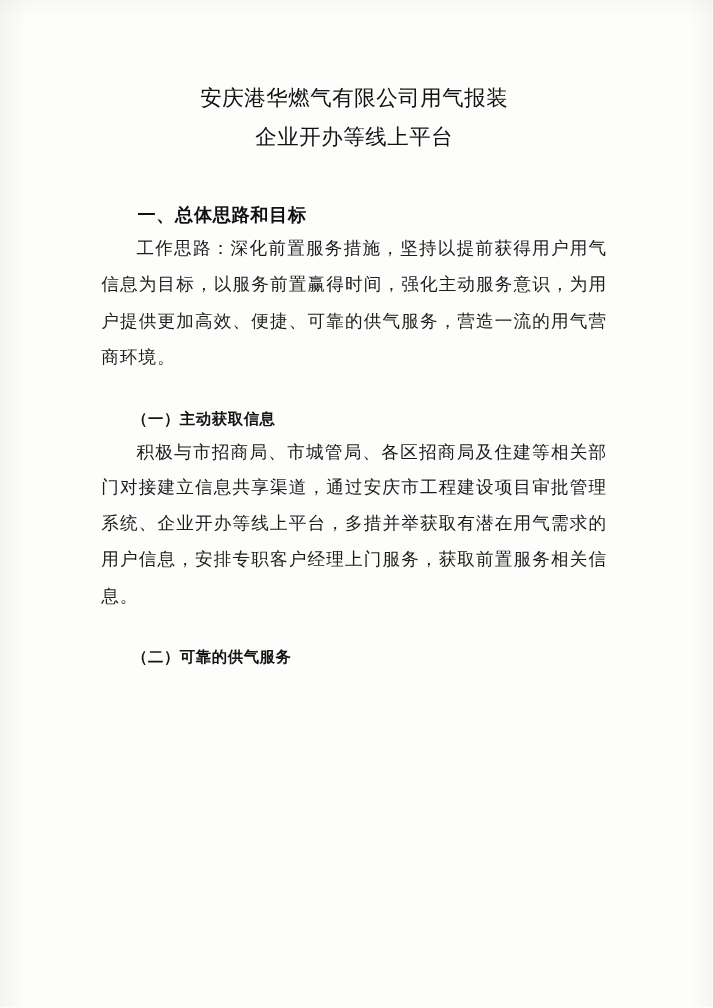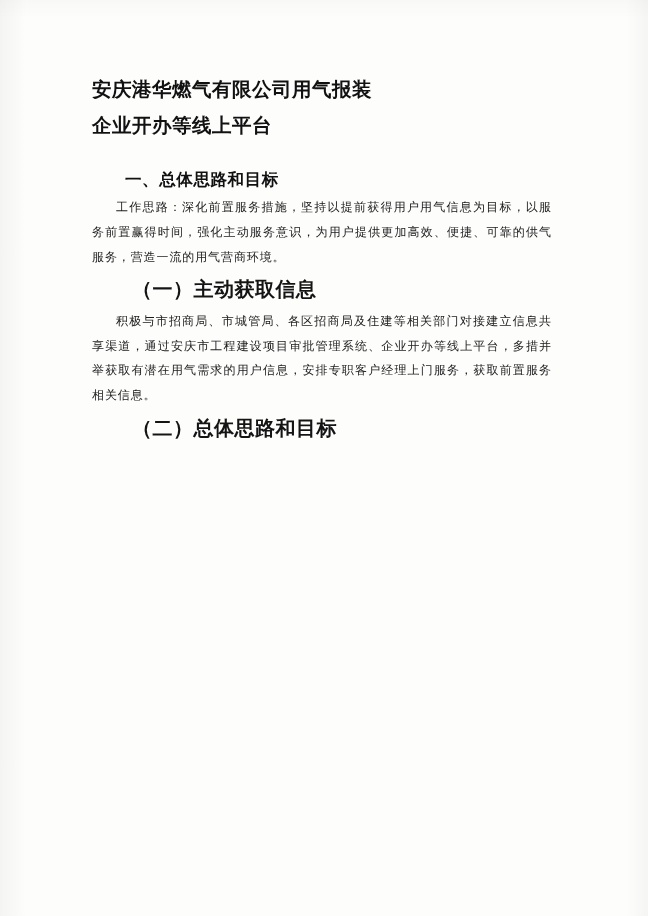--- a/index.html
+++ b/index.html
@@ -25,49 +25,50 @@
       linear-gradient(180deg, rgba(0,0,0,0.02) 0px, rgba(0,0,0,0.0) 18px),
       #fdfdfc;
   }
   .content {
     position: absolute;
     left: 92px;
     top: 72px;
     width: 460px;
   }
   .doc-title {
-    text-align: left;
-    font-weight: bold;
+    text-align: center;
+    font-weight: normal;
     font-size: 19.5px;
     line-height: 1.85;
     letter-spacing: 0.5px;
     color: #111;
   }
   .doc-title .line {
     display: block;
   }
   .section-heading {
     font-weight: bold;
     font-size: 16.5px;
     line-height: 1.9;
-    margin-top: 0;
+    margin-top: 16px;
     text-indent: 2em;
     letter-spacing: 0.6px;
     color: #111;
   }
   .sub-heading {
     font-weight: bold;
-    font-size: 20px;
+    font-size: 14px;
     line-height: 2.0;
     text-indent: 2em;
     letter-spacing: 0.5px;
     color: #141414;
+    margin-top: 25px;
   }
   .para {
-    font-size: 12px;
+    font-size: 16px;
     line-height: 2.05;
     text-indent: 2em;
     text-align: justify;
     text-justify: inter-ideograph;
     letter-spacing: 0.9px;
     color: #1b1b1b;
   }
   .gap-md { height: 20px; }
 </style>
 </head>
@@ -86,17 +87,17 @@
     <div class="section-heading">一、总体思路和目标</div>
 
     <div class="para">工作思路：深化前置服务措施，坚持以提前获得用户用气信息为目标，以服务前置赢得时间，强化主动服务意识，为用户提供更加高效、便捷、可靠的供气服务，营造一流的用气营商环境。</div>
 
 
 
     <div class="sub-heading">（一）主动获取信息</div>
 
     <div class="para">积极与市招商局、市城管局、各区招商局及住建等相关部门对接建立信息共享渠道，通过安庆市工程建设项目审批管理系统、企业开办等线上平台，多措并举获取有潜在用气需求的用户信息，安排专职客户经理上门服务，获取前置服务相关信息。</div>
 
-    <div class="sub-heading">（二）总体思路和目标</div>
+    <div class="sub-heading">（二）可靠的供气服务</div>
 
 
   </div>
 </div>
 
 </body></html>

